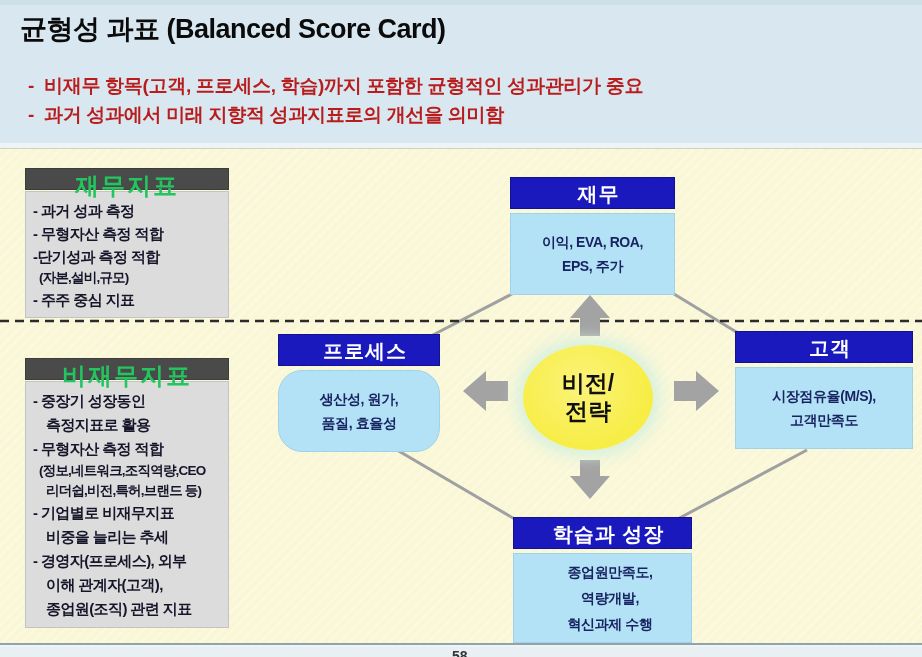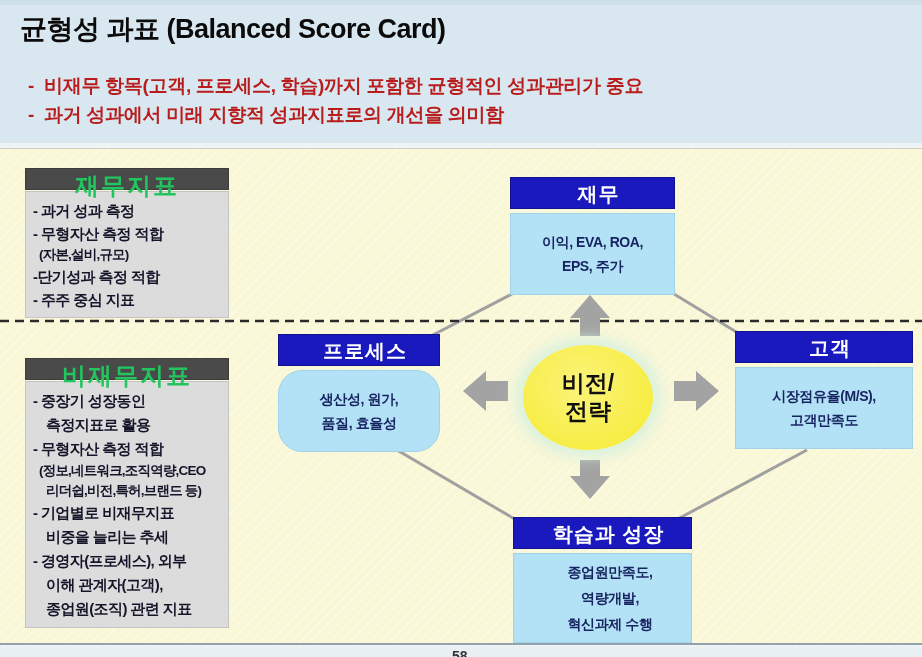--- a/index.html
+++ b/index.html
@@ -105,22 +105,22 @@
         <polygon points="463,242 486,222 486,232 508,232 508,252 486,252 486,262"></polygon>
         <polygon points="719,242 696,222 696,232 674,232 674,252 696,252 696,262"></polygon>
       </g>
     </svg>
 
     <div class="panel panel-fin">
       <div class="panel-header">재무지표</div>
       <div class="panel-body">
         <div class="pline">- 과거 성과 측정</div>
         <div class="pline">- 무형자산 측정 적합</div>
+        <div class="pline">-단기성과 측정 적합</div>
         <div class="pline small indent-s">(자본,설비,규모)</div>
-        <div class="pline">-단기성과 측정 적합</div>
         <div class="pline">- 주주 중심 지표</div>
       </div>
     </div>
 
     <div class="panel panel-nonfin">
       <div class="panel-header">비재무지표</div>
       <div class="panel-body">
         <div class="pline">- 중장기 성장동인</div>
         <div class="pline indent">측정지표로 활용</div>
         <div class="pline">- 무형자산 측정 적합</div>

